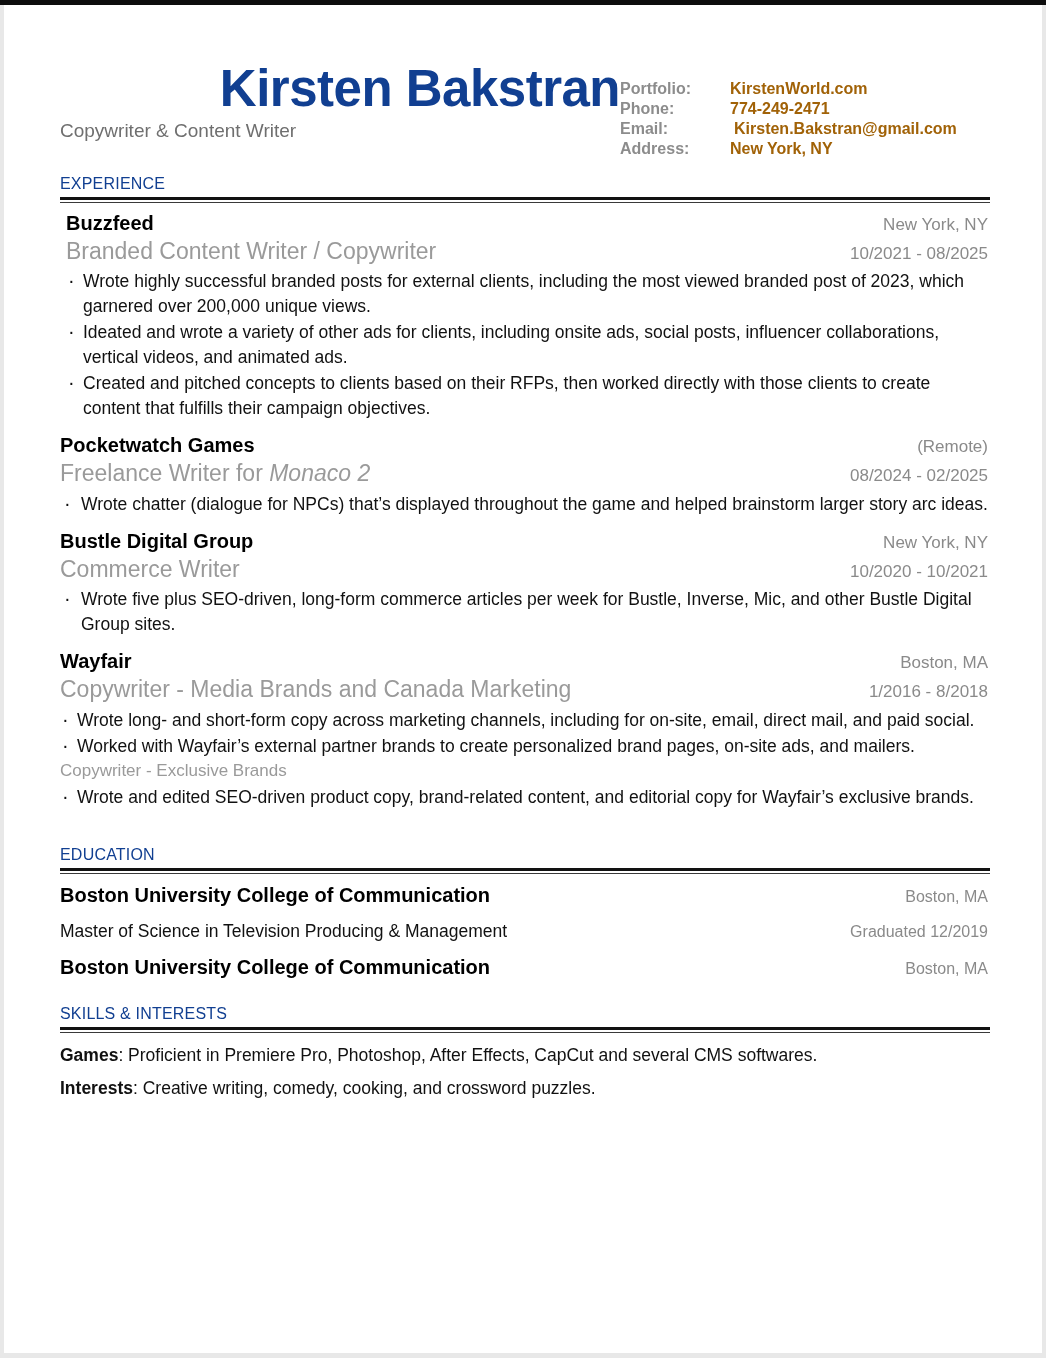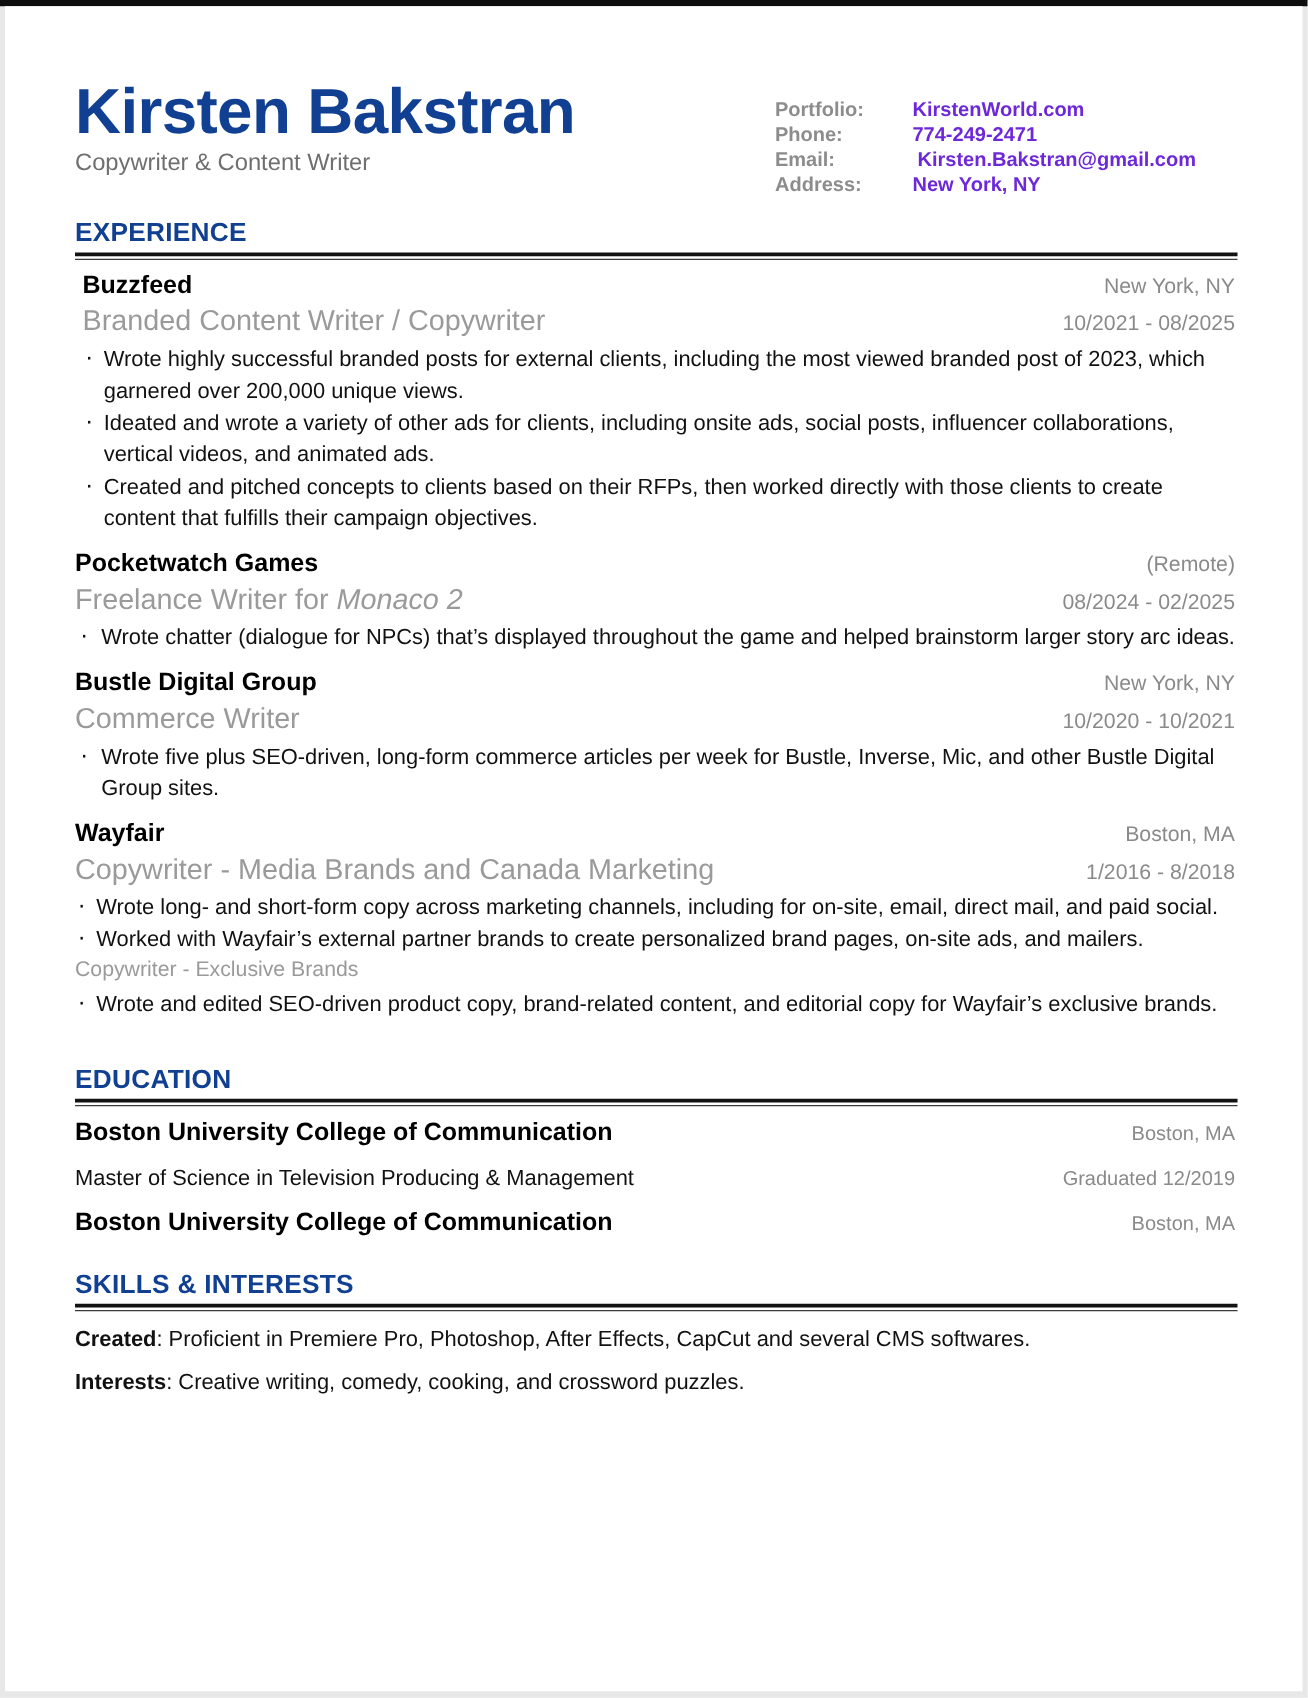--- a/index.html
+++ b/index.html
@@ -42,20 +42,21 @@
   }
   .identity { flex: 0 0 auto; width: 560px; }
   .name {
     font-size: 51px;
     font-weight: bold;
     color: #113f91;
     letter-spacing: -0.5px;
     line-height: 1.0;
     margin: 0;
     white-space: nowrap;
+    text-align: right;
   }
   .tagline {
     font-size: 19px;
     color: #6f6f6f;
     margin-top: 7px;
     line-height: 1.1;
   }
   .contact {
     flex: 1 1 auto;
     padding-top: 16px;
@@ -63,34 +64,33 @@
     line-height: 20px;
   }
   .contact-row { display: flex; }
   .contact-label {
     color: #8c8c8c;
     font-weight: bold;
     width: 110px;
     flex: 0 0 110px;
   }
   .contact-value {
-    color: #6d28d9;
+    color: #a16207;
     font-weight: bold;
     white-space: nowrap;
   }
   .contact-row.email .contact-value { padding-left: 4px; }
 
   
   .section-title {
-    font-size: 21px;
+    font-size: 16px;
     color: #113f91;
     letter-spacing: 0.2px;
     margin: 0;
     line-height: 1.1;
-    font-weight: bold;
   }
   .rule {
     margin-top: 4px;
     border-top: 3px solid #121212;
     border-bottom: 1px solid #3a3a3a;
     height: 2px;
     width: 930px;
   }
   .section.experience { margin-top: 16px; }
   .section.education  { margin-top: 36px; }
@@ -325,18 +325,18 @@
         <span class="edu-school">Boston University College of Communication</span>
         <span class="edu-place">Boston, MA</span>
       </div>
     </div>
   </div>
 
   <div class="section skills">
     <div class="section-title">SKILLS &amp; INTERESTS</div>
     <div class="rule"></div>
 
-    <div class="skill-line"><b>Created</b><span>: Proficient in Premiere Pro, Photoshop, After Effects, CapCut and several CMS softwares.</span></div>
+    <div class="skill-line"><b>Games</b><span>: Proficient in Premiere Pro, Photoshop, After Effects, CapCut and several CMS softwares.</span></div>
     <div class="skill-line"><b>Interests</b><span>: Creative writing, comedy, cooking, and crossword puzzles.</span></div>
   </div>
 
 </div>
 </div>
 
 </body></html>

